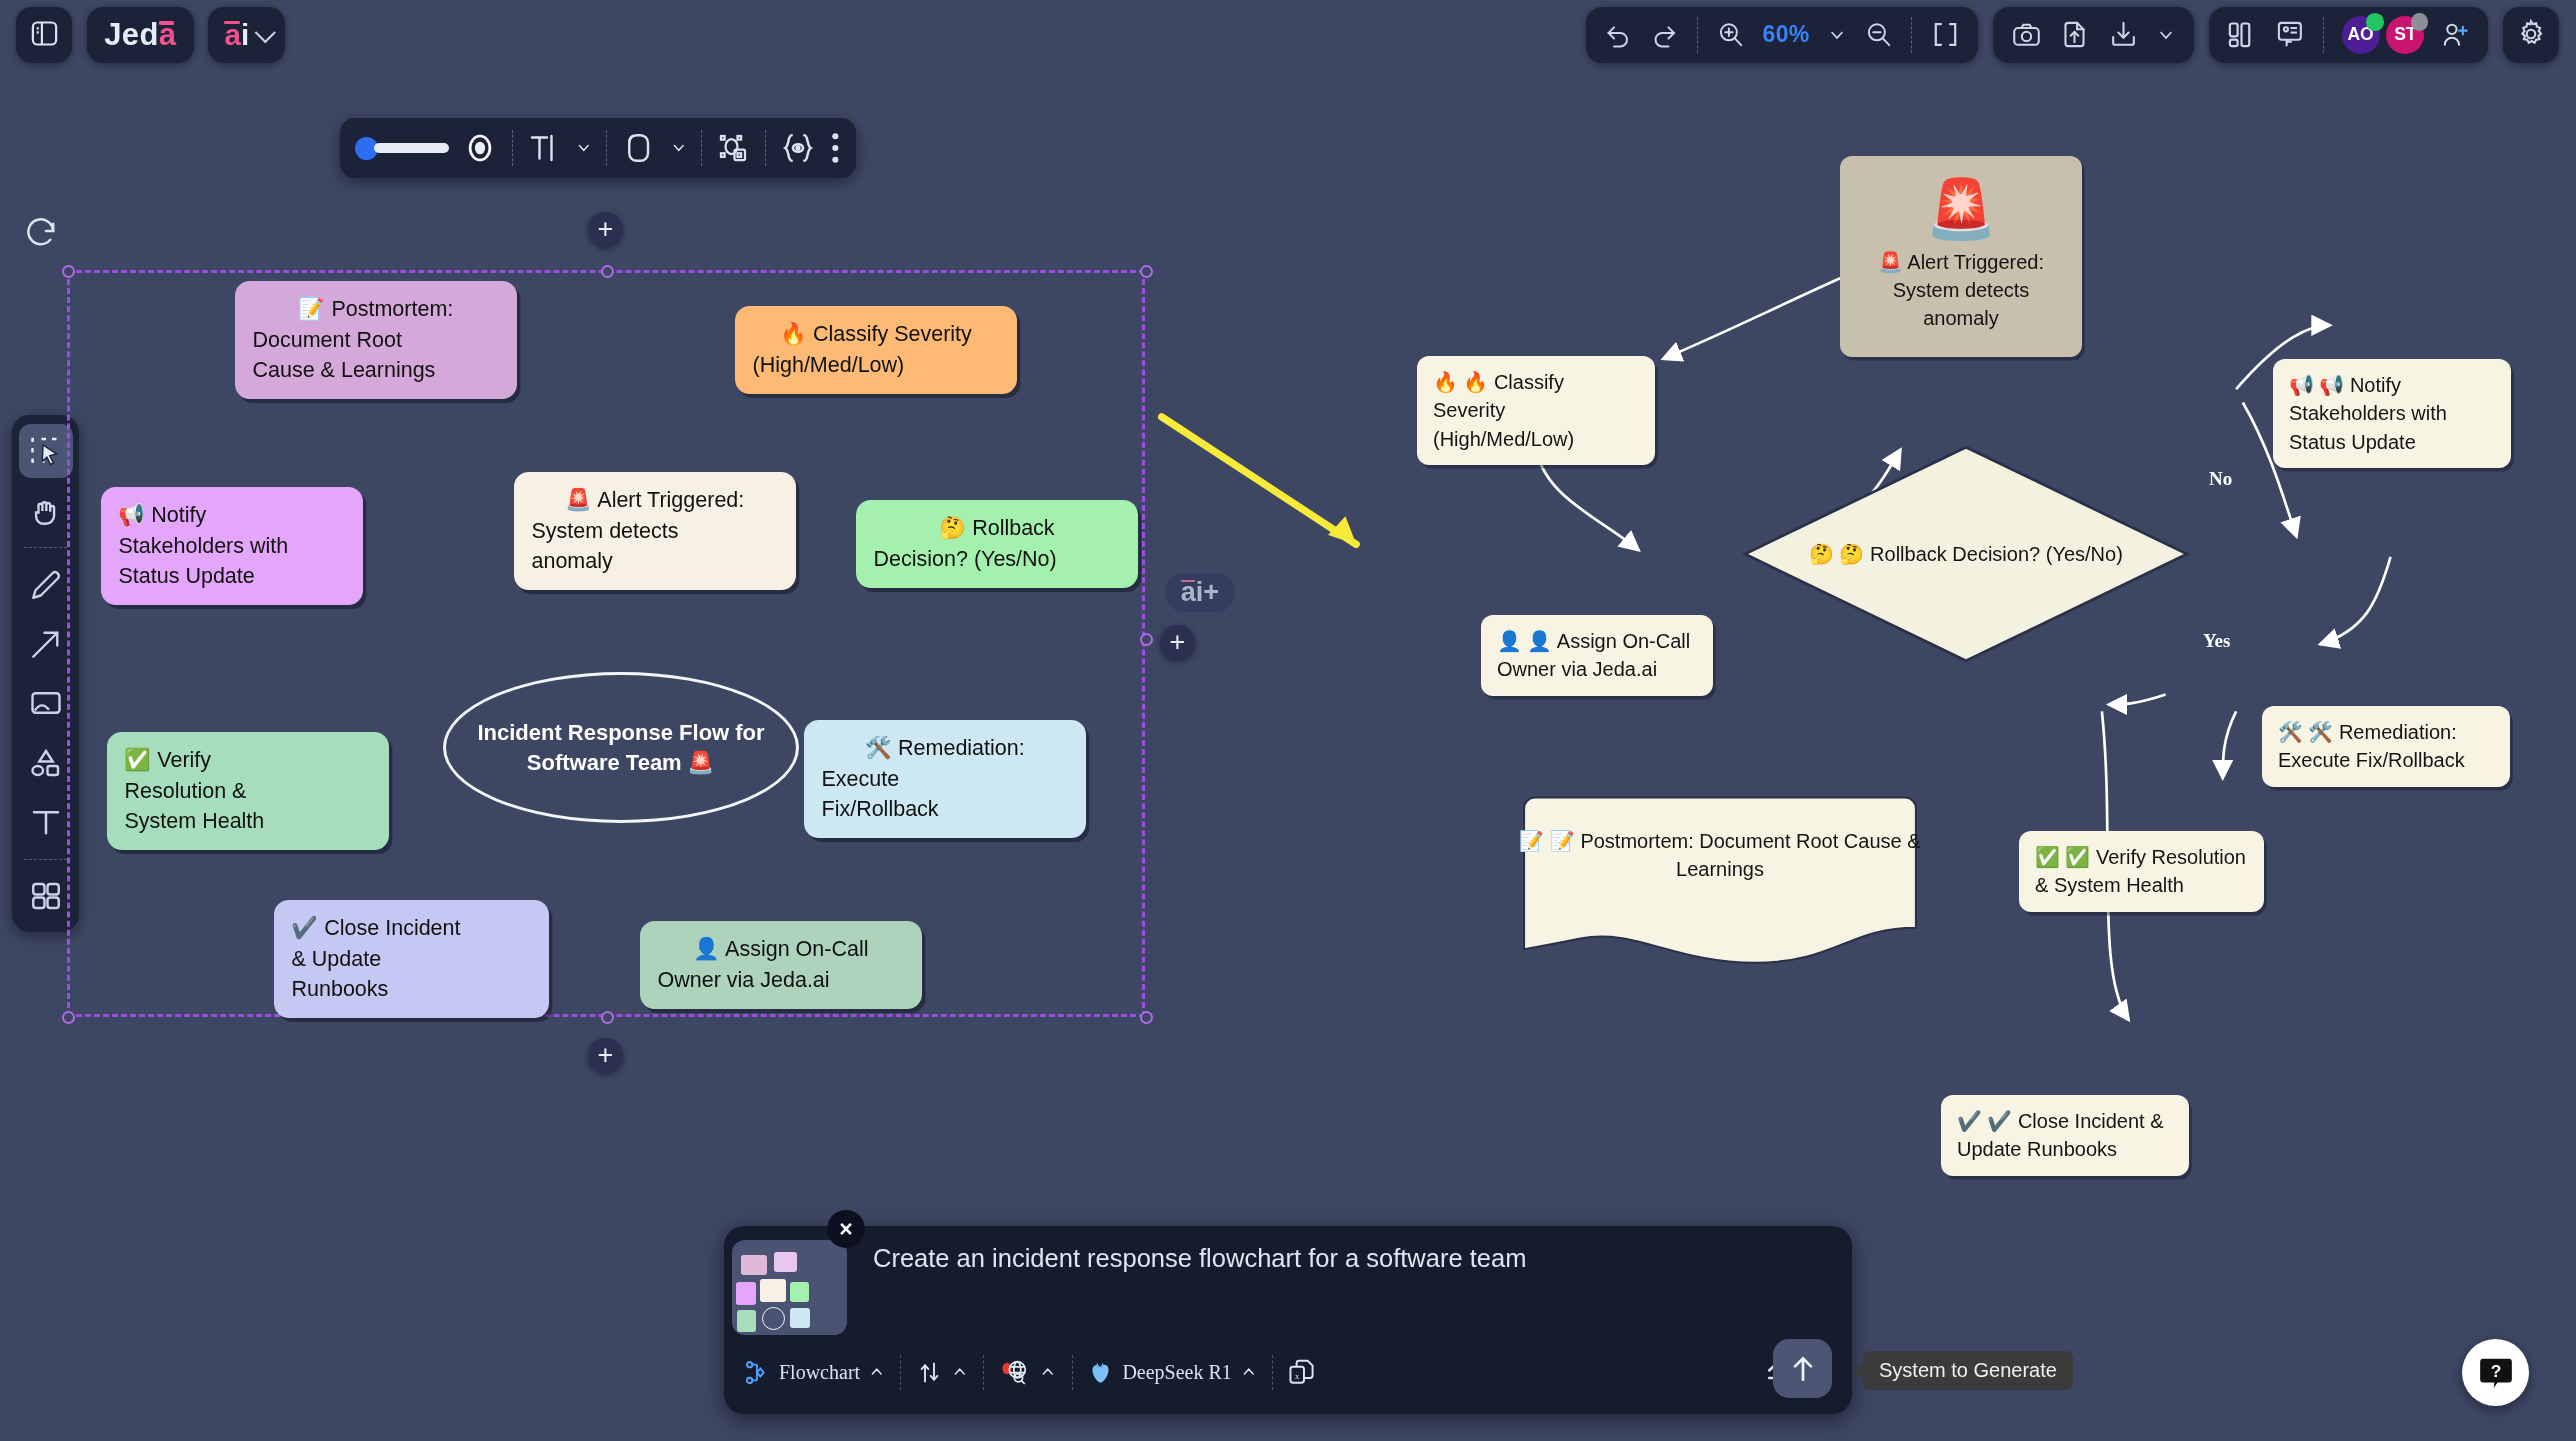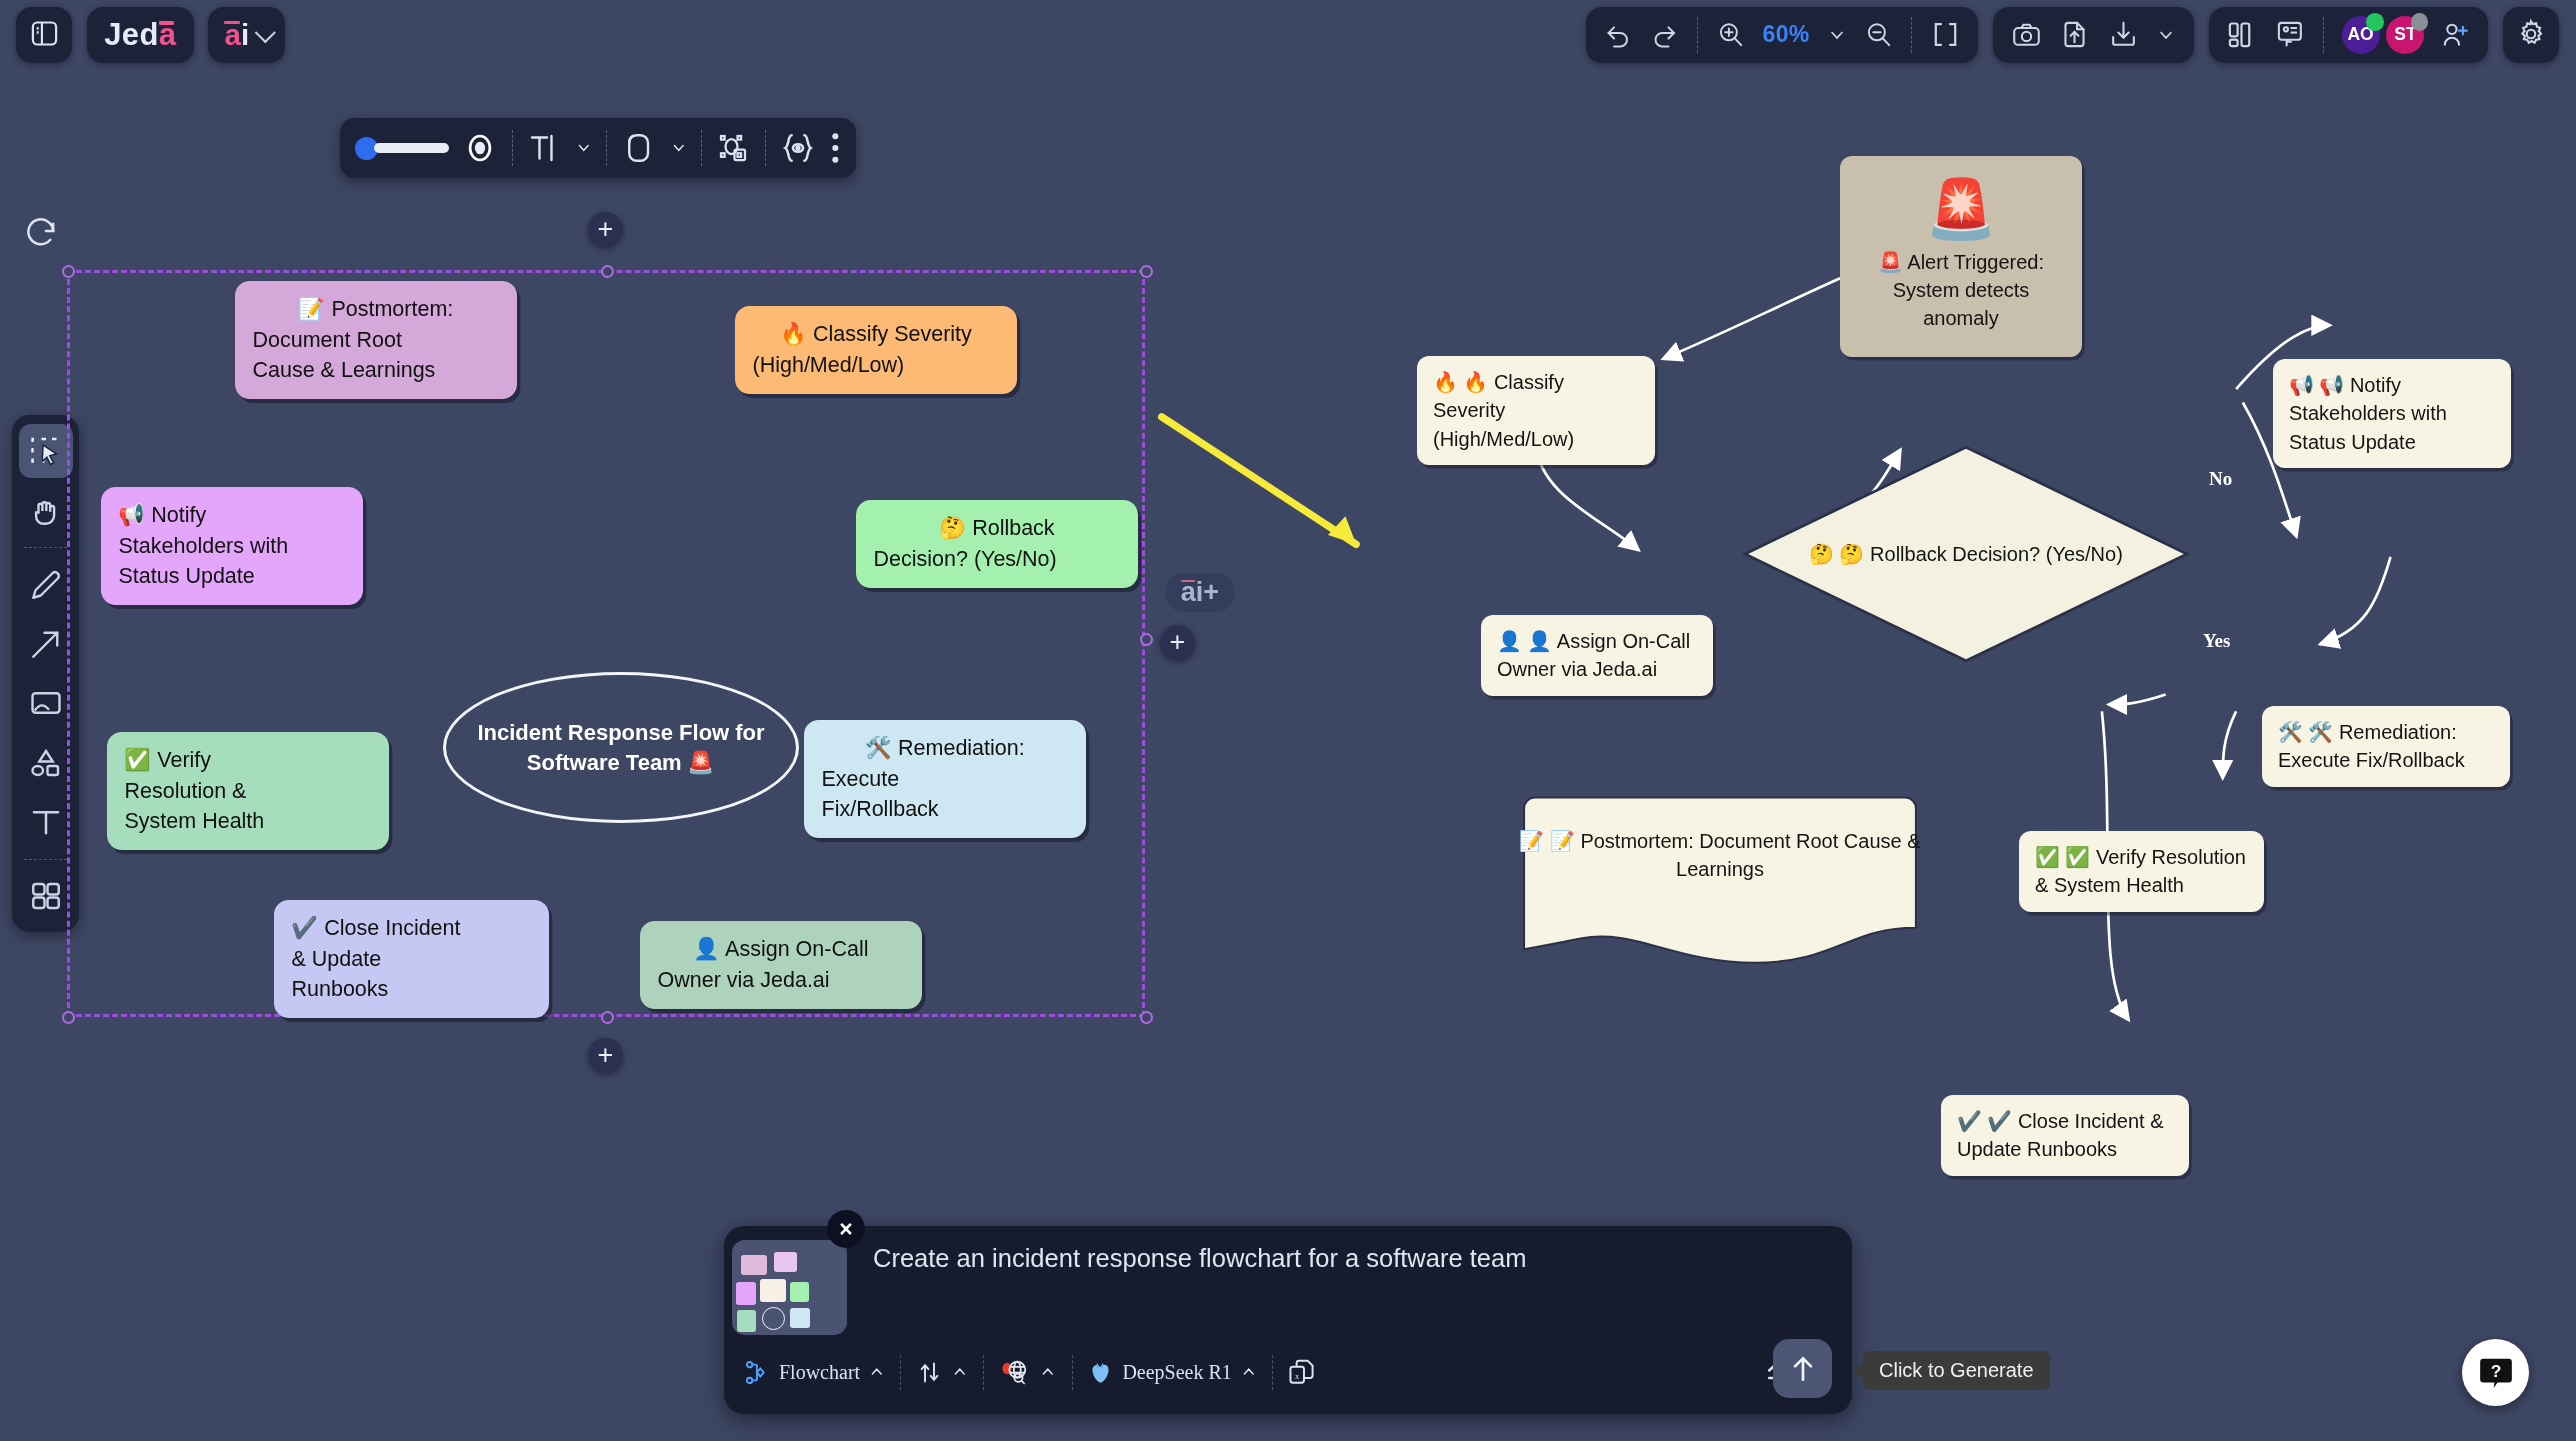--- a/index.html
+++ b/index.html
@@ -418,20 +418,25 @@
       <div class="hdr"><span>🔥</span> <span>Classify Severity</span></div>
       <div>(High/Med/Low)</div>
     </div>
 
     <div class="node" style="left:101px; top:487px; width:262px; background:#e3a6fb;">
       <div><span>📢</span> <span>Notify</span></div>
       <div>Stakeholders with</div>
       <div>Status Update</div>
     </div>
 
+    <div class="node" style="left:514px; top:472px; width:282px; background:#f6f1e4;">
+      <div class="hdr"><span>🚨</span> <span>Alert Triggered:</span></div>
+      <div>System detects</div>
+      <div>anomaly</div>
+    </div>
 
     <div class="node" style="left:856px; top:500px; width:282px; background:#a4f0ae;">
       <div class="hdr"><span>🤔</span> <span>Rollback</span></div>
       <div>Decision? (Yes/No)</div>
     </div>
 
     <div class="node" style="left:107px; top:732px; width:282px; background:#a6ddbd;">
       <div><span>✅</span> <span>Verify</span></div>
       <div>Resolution &amp;</div>
       <div>System Health</div>
@@ -619,21 +624,21 @@
     <span>Create an incident response flowchart for a software team</span>
   </div>
   <div class="sendbtn" style="left:1773px;">
     <svg width="32" height="32" viewBox="0 0 24 24" fill="none" stroke="#f0f4fb" stroke-width="2" stroke-linecap="round">
       <line x1="12" y1="20" x2="12" y2="4.5"></line>
         <path d="M6 10 L12 4 L18 10"></path>
     </svg>
   </div>
 
   <div class="tooltip">
-    <span>Click to Generate</span>
+    <span>System to Generate</span>
   </div>
 
   <div class="helpbtn">
     <svg width="38" height="38" viewBox="0 0 24 24">
       <path d="M4 3 h16 a2 2 0 0 1 2 2 v11 a2 2 0 0 1-2 2 h-7 l-2.5 3.5 L11 18 H4 a2 2 0 0 1-2-2 V5 a2 2 0 0 1 2-2z" fill="#111"></path>
       <text x="12" y="14.5" font-size="11" font-weight="bold" fill="#fff" text-anchor="middle" font-family="Liberation Sans, sans-serif">?</text>
     </svg>
   </div>
 
 </div>

